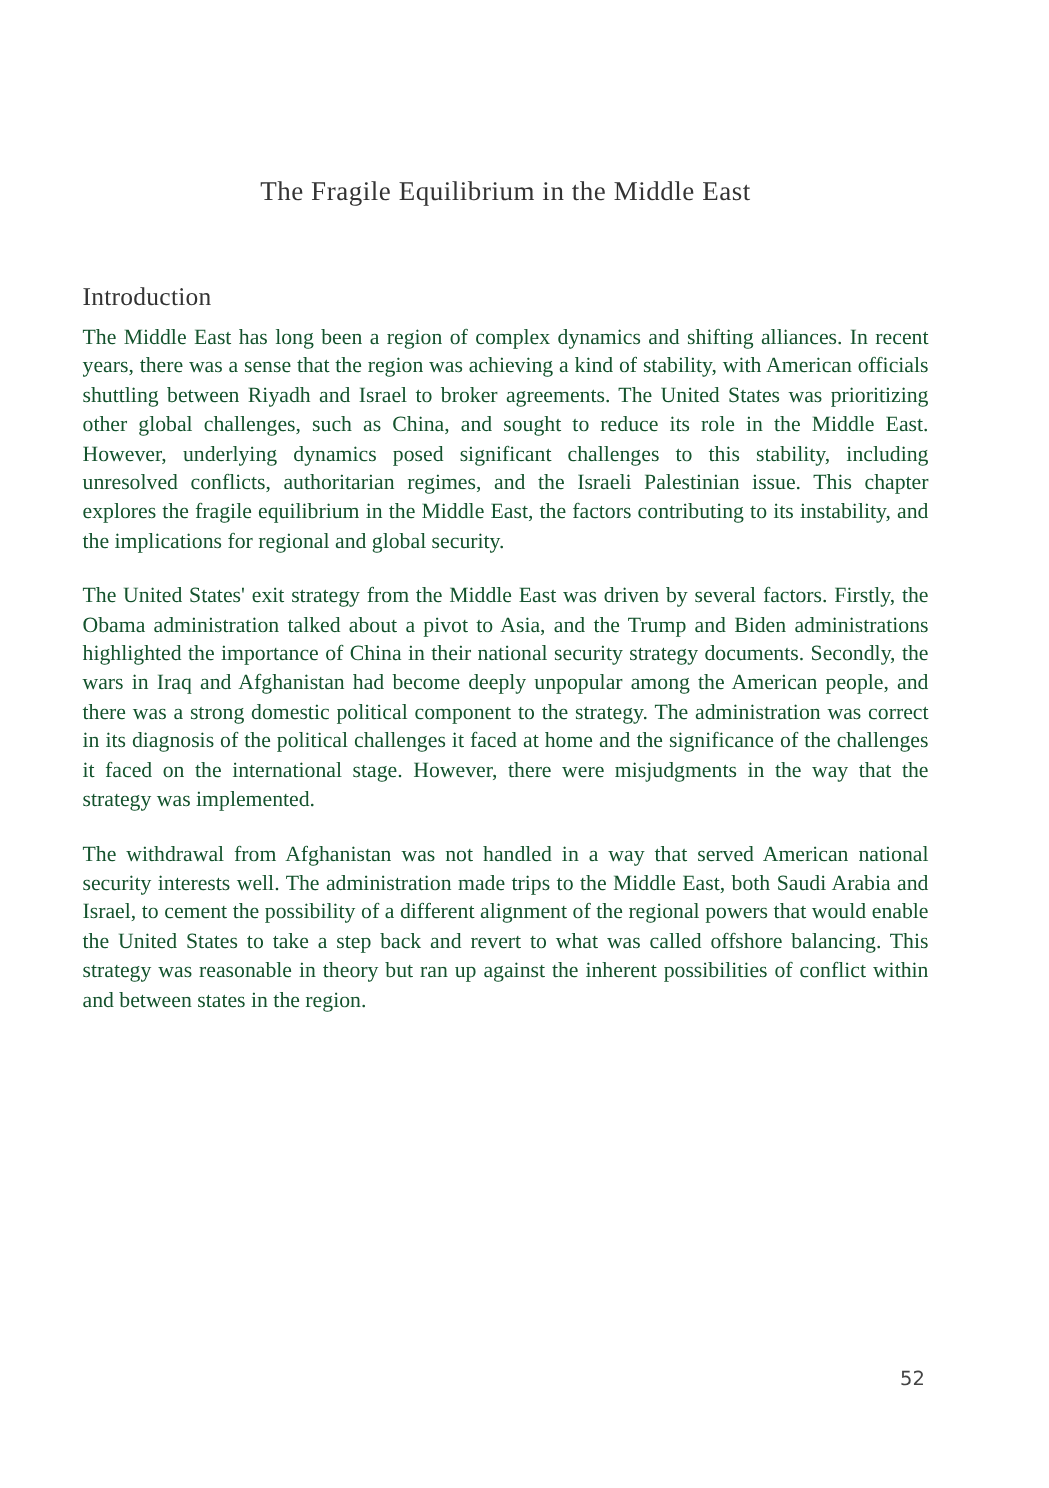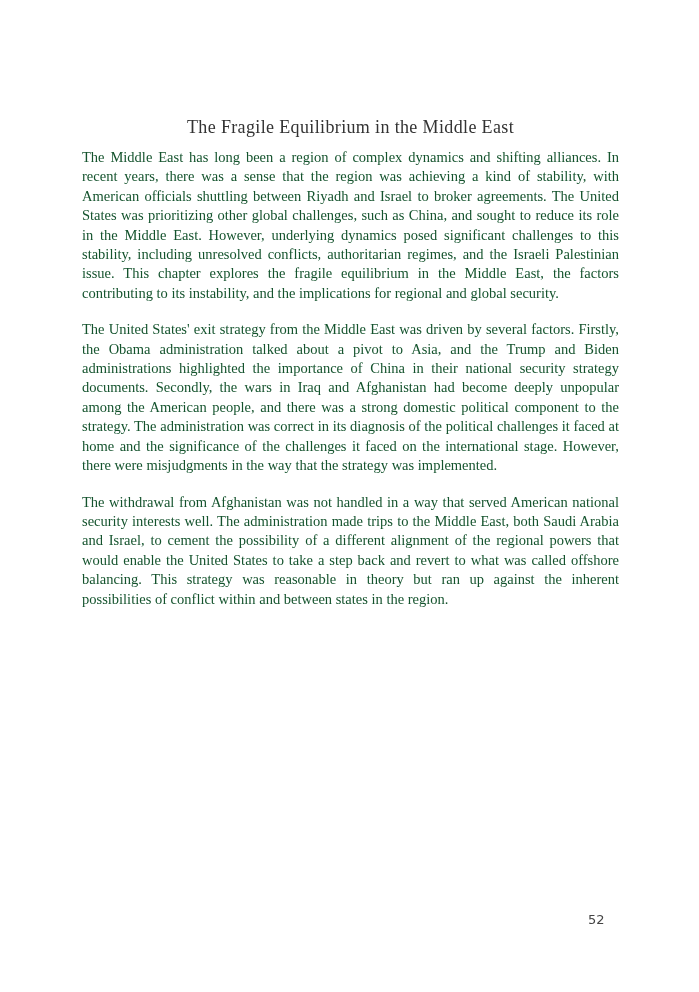--- a/index.html
+++ b/index.html
@@ -12,21 +12,21 @@
     height: 992px;
     font-family: "Liberation Serif", serif;
     color: #3a3a3a;
     -webkit-font-smoothing: antialiased;
   }
   .page {
     position: relative;
     width: 699px;
     height: 992px;
     box-sizing: border-box;
-    padding: 112px 80px 0 82px;
+    padding: 112px 80px 0 55px;
     background: #ffffff;
     overflow: hidden;
   }
   h1.chapter-title {
     margin: 0;
     font-size: 18px;
     line-height: 30px;
     font-weight: normal;
     text-align: center;
     letter-spacing: 0.02em;
@@ -46,35 +46,36 @@
     margin: 0;
     font-size: 14.5px;
     line-height: 19.4px;
     text-align: justify;
     color: #14532d;
   }
   section.intro p.body-paragraph { margin-top: 6px; }
   section.exit  p.body-paragraph { margin-top: 17px; }
   .page-number {
     position: absolute;
-    left: 588px;
+    left: 600px;
     top: 912px;
     font-family: "DejaVu Sans", sans-serif;
     font-size: 13px;
     color: #444444;
   }
 </style>
 </head>
 <body>
 
 <div class="page">
 
   <h1 class="chapter-title">The Fragile Equilibrium in the Middle East</h1>
 
   <section class="intro">
+    <h2 class="section-heading">Introduction</h2>
     <p class="body-paragraph">The Middle East has long been a region of complex dynamics and shifting alliances. In recent years, there was a sense that the region was achieving a kind of stability, with American officials shuttling between Riyadh and Israel to broker agreements. The United States was prioritizing other global challenges, such as China, and sought to reduce its role in the Middle East. However, underlying dynamics posed significant challenges to this stability, including unresolved conflicts, authoritarian regimes, and the Israeli Palestinian issue. This chapter explores the fragile equilibrium in the Middle East, the factors contributing to its instability, and the implications for regional and global security.</p>
   </section>
 
   <section class="exit">
     <p class="body-paragraph">The United States' exit strategy from the Middle East was driven by several factors. Firstly, the Obama administration talked about a pivot to Asia, and the Trump and Biden administrations highlighted the importance of China in their national security strategy documents. Secondly, the wars in Iraq and Afghanistan had become deeply unpopular among the American people, and there was a strong domestic political component to the strategy. The administration was correct in its diagnosis of the political challenges it faced at home and the significance of the challenges it faced on the international stage. However, there were misjudgments in the way that the strategy was implemented.</p>
     <p class="body-paragraph">The withdrawal from Afghanistan was not handled in a way that served American national security interests well. The administration made trips to the Middle East, both Saudi Arabia and Israel, to cement the possibility of a different alignment of the regional powers that would enable the United States to take a step back and revert to what was called offshore balancing. This strategy was reasonable in theory but ran up against the inherent possibilities of conflict within and between states in the region.</p>
   </section>
 
   <div class="page-number">52</div>
 

